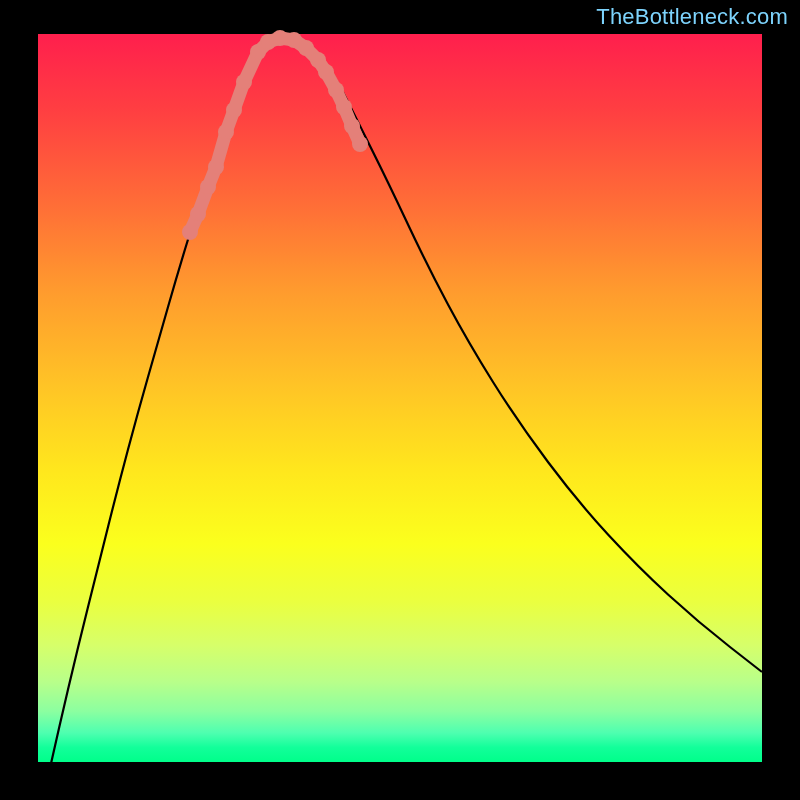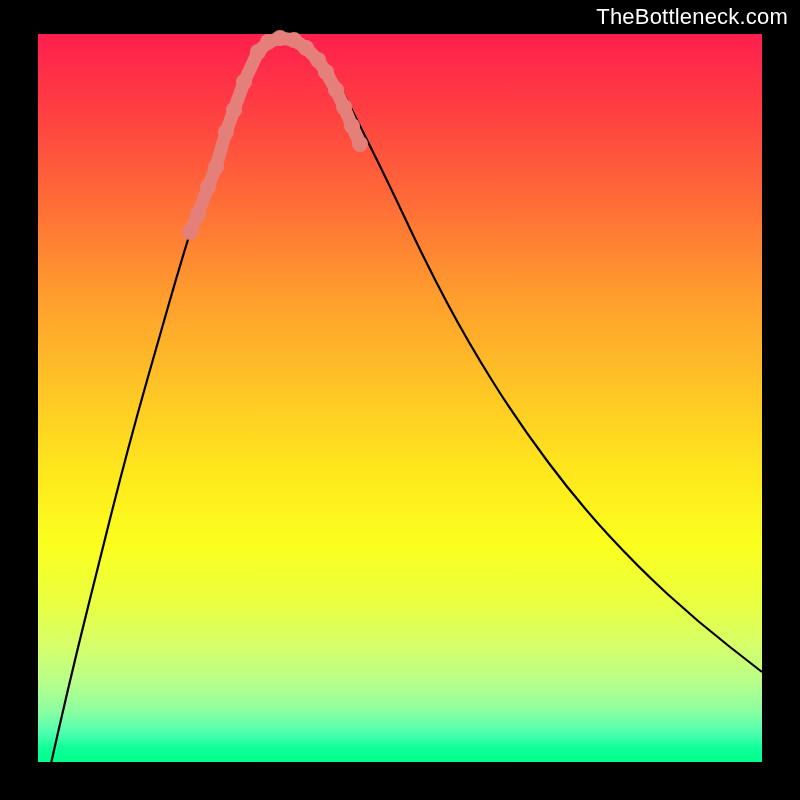--- a/index.html
+++ b/index.html
@@ -16,21 +16,21 @@
     left: 0;
     top: 0;
     width: 800px;
     height: 800px;
     background: #000;
   }
   .watermark {
     position: absolute;
     top: 4px;
     right: 12px;
-    color: #ffffff;
+    color: #7dd3fc;
     font-size: 22px;
     font-weight: 500;
     letter-spacing: 0.2px;
     z-index: 20;
   }
   .plot-area {
     position: absolute;
     left: 38px;
     top: 34px;
     width: 724px;

